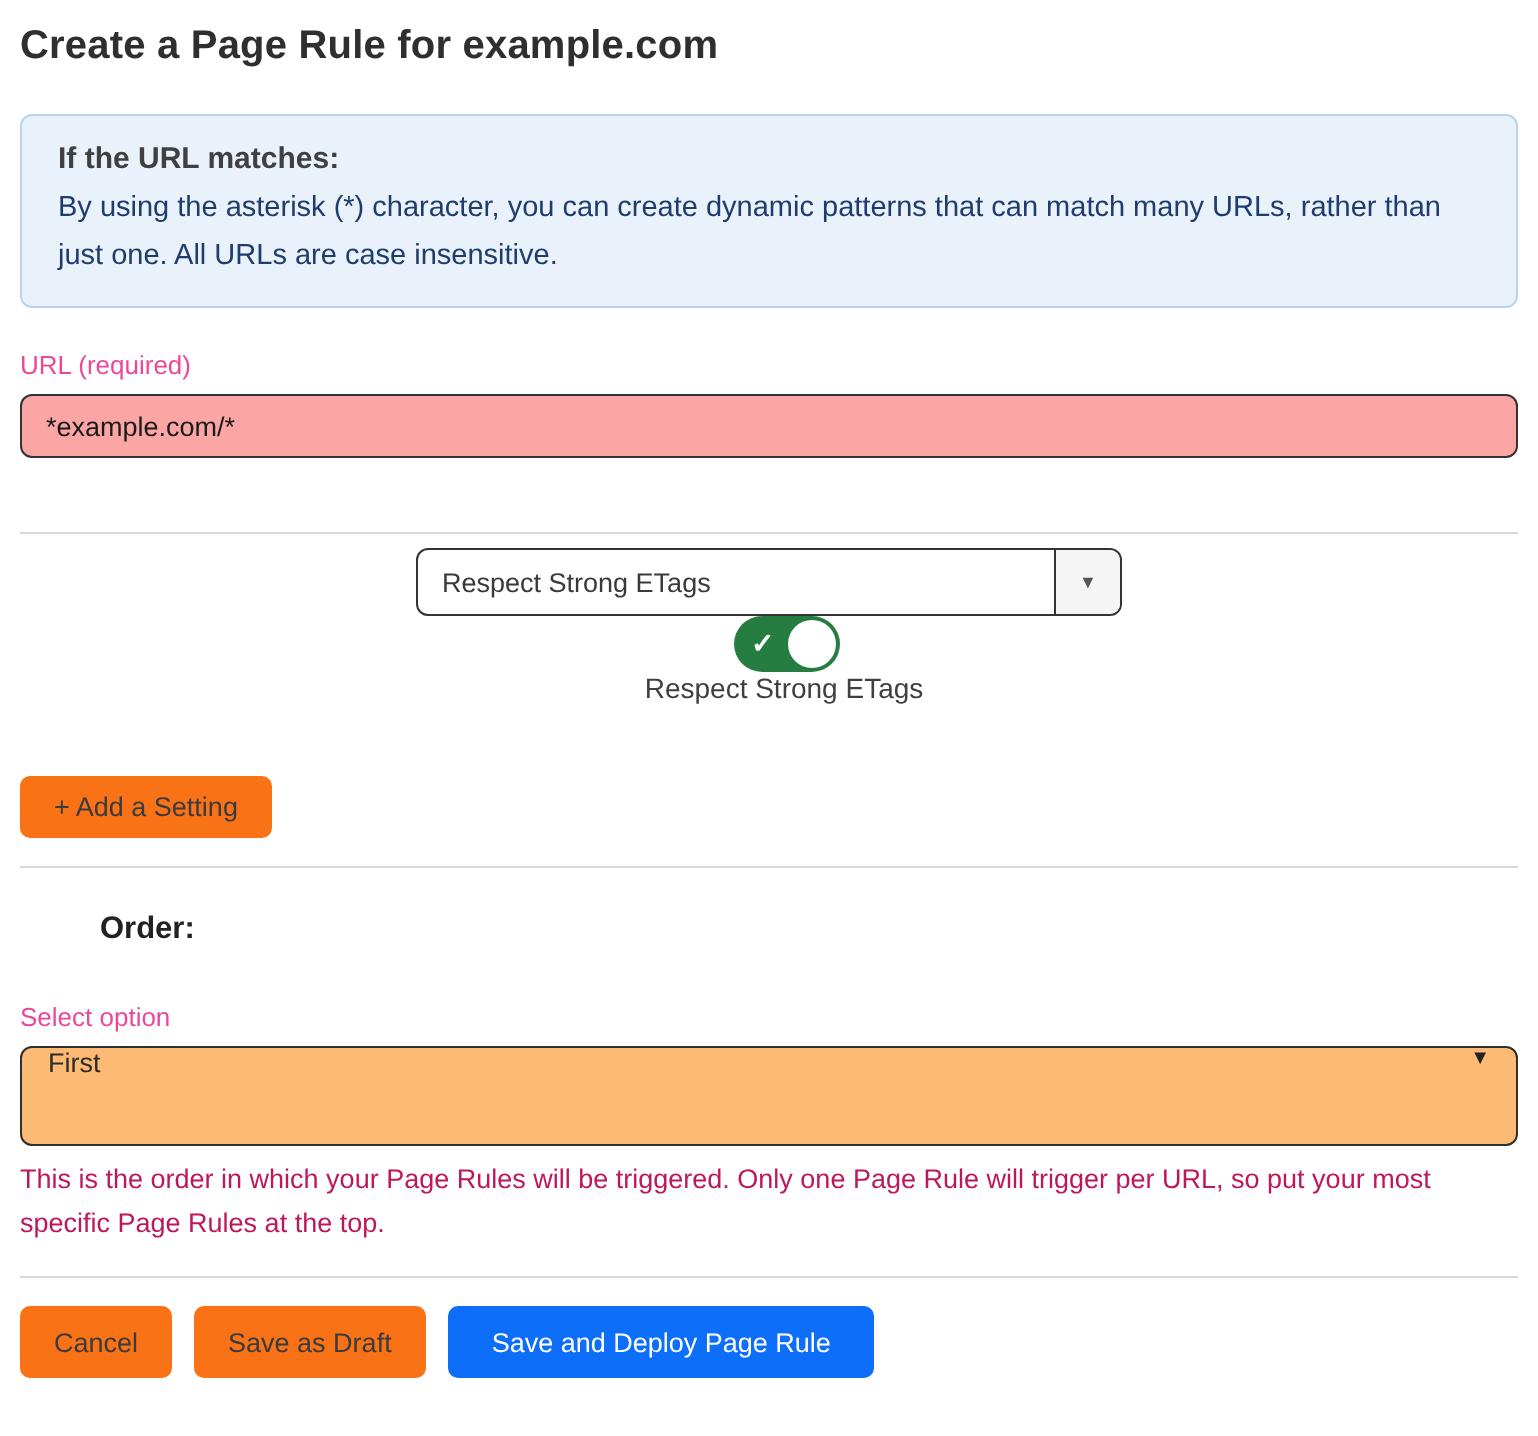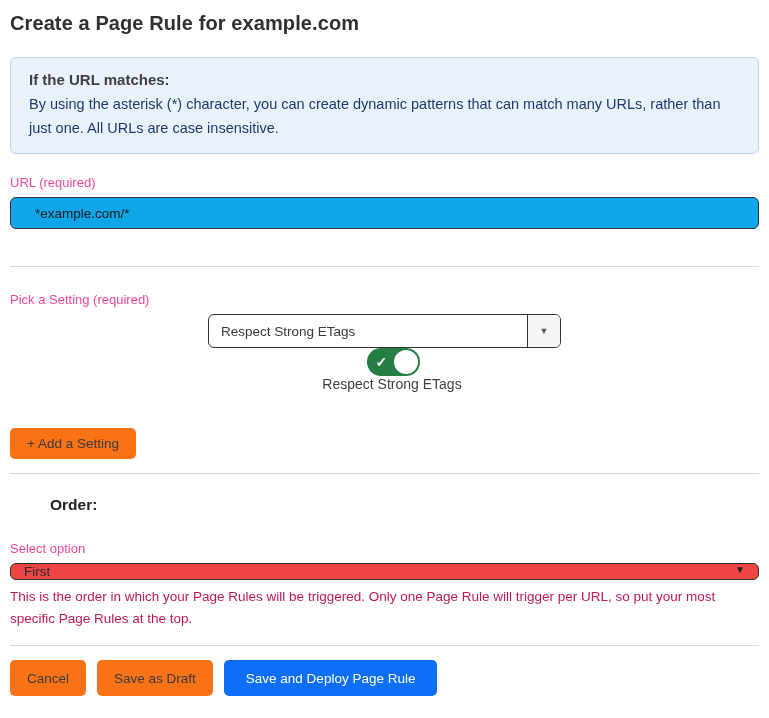--- a/index.html
+++ b/index.html
@@ -51,24 +51,24 @@
     color: #ec4899;
     display: block;
   }
 
   
   .url-label { margin-top: 21px; }
   .url-input {
     margin-top: 7px;
     width: 749px;
     height: 32px;
-    background: #0ea5e9;
+    background: #fca5a5;
     border: 1px solid #333333;
     border-radius: 6px;
-    padding: 0 24px;
+    padding: 0 12px;
     font-size: 13.5px;
     color: #1a1a1a;
     font-family: "Liberation Sans", sans-serif;
     outline: none;
     display: block;
   }
 
   .divider {
     border: none;
     border-top: 1px solid #d8d8d8;
@@ -172,22 +172,22 @@
     background: #f97316;
   }
   .add-setting-btn { margin-top: 36px; display: inline-block; }
 
   
   .order-heading { margin-top: 22px; margin-left: 40px; }
   .order-select-label { margin-top: 27px; }
   .order-select {
     margin-top: 7px;
     width: 749px;
-    height: 17px;
-    background: #ef4444;
+    height: 50px;
+    background: #fdba74;
     border: 1px solid #2f2f2f;
     border-radius: 6px;
     display: flex;
     align-items: flex-start;
     justify-content: space-between;
     padding: 0 13px;
     font-size: 13.5px;
     color: #2c2c2c;
     cursor: pointer;
   }
@@ -225,21 +225,20 @@
     <div class="info-heading">If the URL matches:</div>
     <div class="info-body">By using the asterisk (*) character, you can create dynamic patterns that can match many URLs, rather than just one. All URLs are case insensitive.</div>
   </div>
 
   <label class="field-label url-label">URL (required)</label>
   <input class="url-input" type="text" value="*example.com/*" style="">
 
   <hr class="divider divider-1">
 
 
-  <label class="field-label picker-label">Pick a Setting (required)</label>
 
   <div class="setting-row">
     <div class="setting-select">
       <span class="select-value">Respect Strong ETags</span>
       <span class="select-arrow">
           <span>▼</span>
         </span>
     </div>
     <div class="toggle">
       <span class="toggle-check">✓</span>

